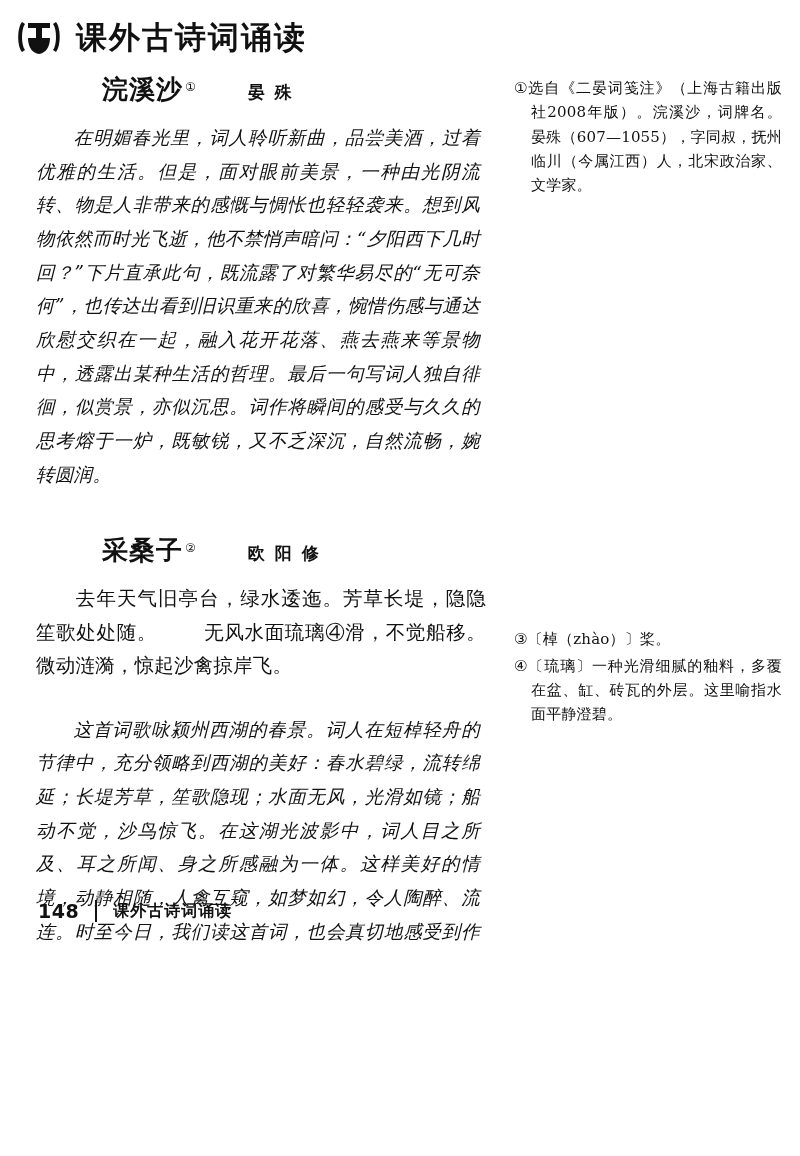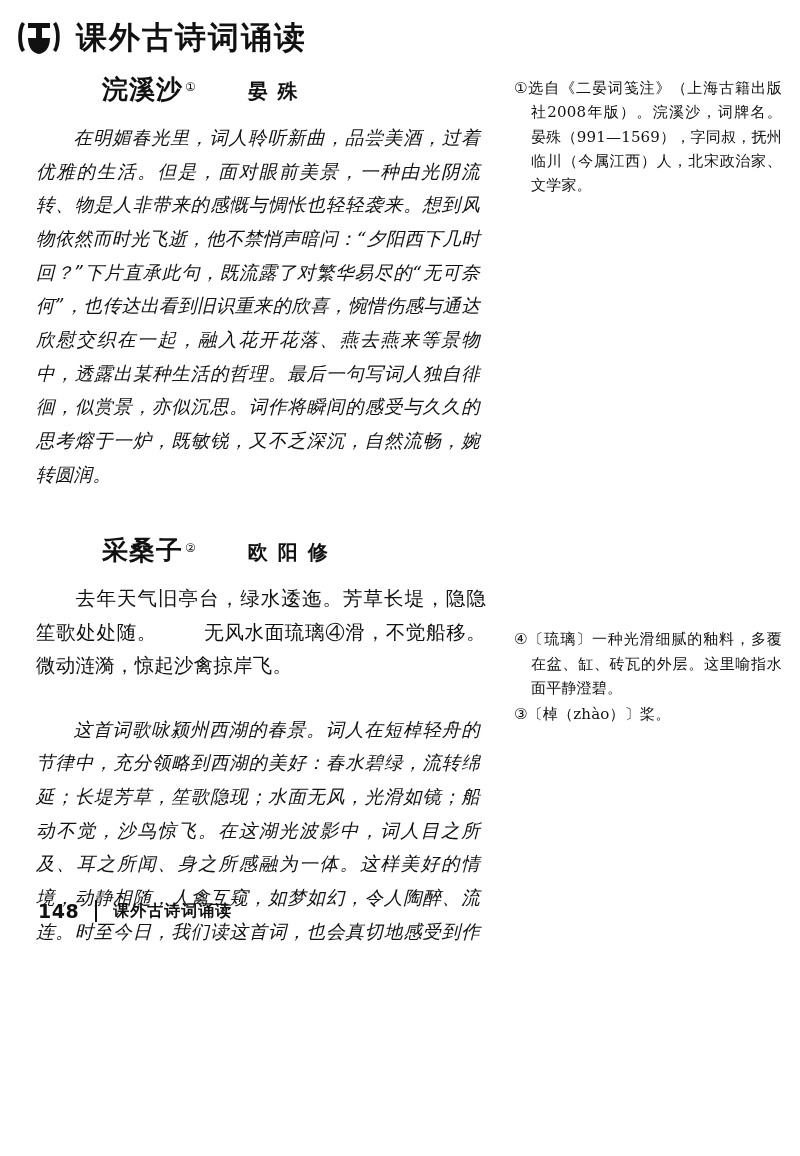--- a/index.html
+++ b/index.html
@@ -81,21 +81,21 @@
   }
   .note-ref {
     font-size: 12px;
     vertical-align: super;
     position: relative;
     top: -7px;
     margin-left: 2px;
     font-family: "DejaVu Sans", sans-serif;
   }
   .poem-author {
-    font-size: 20px;
+    font-size: 17px;
     font-weight: bold;
     margin-left: 52px;
     letter-spacing: 10px;
     font-family: "DejaVu Serif", "Liberation Serif", serif;
   }
   .poem-text {
     font-size: 19.5px;
     line-height: 1.72;
     text-align: justify;
     text-align-last: left;
@@ -199,26 +199,26 @@
         </div>
         <p class="poem-text"><span class="indent"></span><span>去年天气旧亭台，绿水逶迤。芳草长堤，隐隐笙歌处处随。</span><span class="gap"></span><span>无风水面琉璃④滑，不觉船移。微动涟漪，惊起沙禽掠岸飞。</span></p>
         <p class="commentary"><span class="indent"></span><span>这首词歌咏颍州西湖的春景。词人在短棹轻舟的节律中，充分领略到西湖的美好：春水碧绿，流转绵延；长堤芳草，笙歌隐现；水面无风，光滑如镜；船动不觉，沙鸟惊飞。在这湖光波影中，词人目之所及、耳之所闻、身之所感融为一体。这样美好的情境，动静相随，人禽互窥，如梦如幻，令人陶醉、流连。时至今日，我们读这首词，也会真切地感受到作者当年美好的心境、惬意的情怀，更会感叹于作者细入毫芒的观察力和写景手法的细腻。北宋前期词坛，欧阳修与晏殊齐名，均长于小令，词风婉约，但晏词典雅，欧词深挚，多读几首，便能有所体会。</span></p>
       </div>
 
     </div>
 
     <div class="col-notes">
 
       <div>
-        <p class="note"><span class="note-marker">①</span><span>选自《二晏词笺注》（上海古籍出版社2008年版）。浣溪沙，词牌名。晏殊（991—1569），字同叔，抚州临川（今属江西）人，北宋政治家、文学家。</span></p>
+        <p class="note"><span class="note-marker">①</span><span>选自《二晏词笺注》（上海古籍出版社2008年版）。浣溪沙，词牌名。晏殊（607—1055），字同叔，抚州临川（今属江西）人，北宋政治家、文学家。</span></p>
       </div>
 
       <div class="notes-group-2">
+        <p class="note"><span class="note-marker">③</span><span>〔棹（zhào）〕桨。</span></p>
         <p class="note"><span class="note-marker">④</span><span>〔琉璃〕一种光滑细腻的釉料，多覆在盆、缸、砖瓦的外层。这里喻指水面平静澄碧。</span></p>
-        <p class="note"><span class="note-marker">③</span><span>〔棹（zhào）〕桨。</span></p>
       </div>
 
     </div>
   </div>
 
   <div class="page-footer">
     <span class="folio">148</span>
     <span class="footer-rule"></span>
     <span class="footer-title">课外古诗词诵读</span>
   </div>

